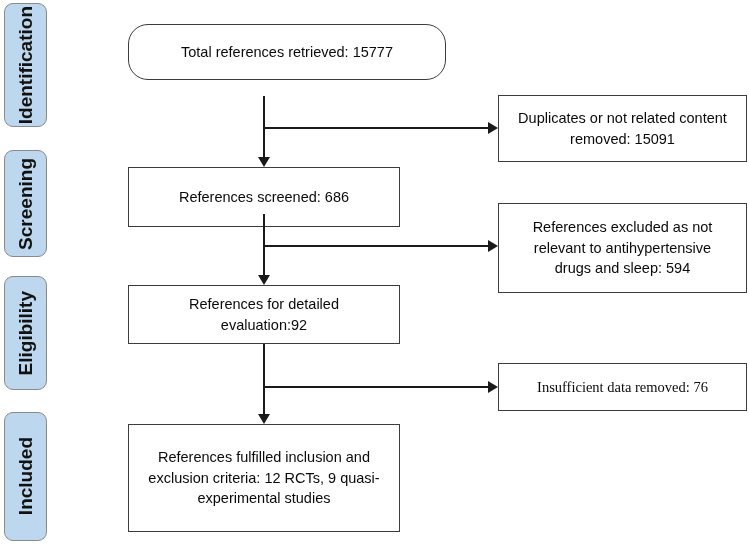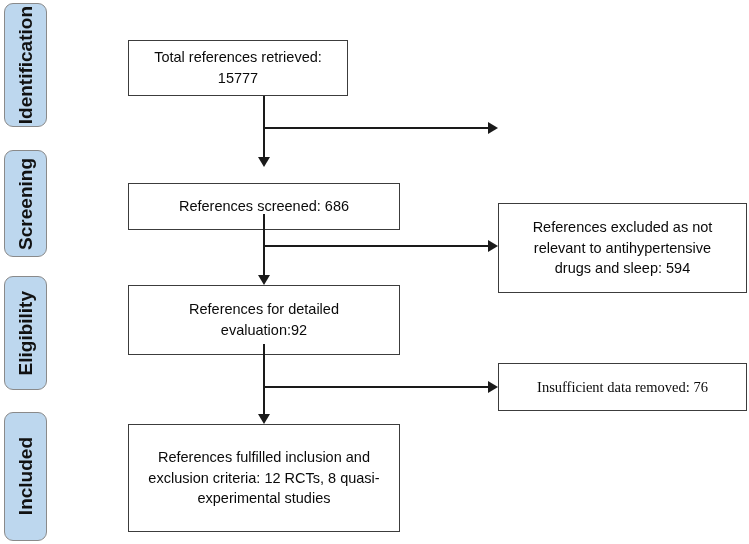--- a/index.html
+++ b/index.html
@@ -100,39 +100,43 @@
   </div>
 
   <div class="phase-box" style="left:4px; top:276px; width:43px; height:114px;">
     <span class="phase-label">Eligibility</span>
   </div>
 
   <div class="phase-box" style="left:4px; top:412px; width:43px; height:129px;">
     <span class="phase-label">Included</span>
   </div>
 
-  <div class="flow-box" style="left:128px; top:40px; width:220px; height:56px;">
+  <div class="flow-box" style="left:128px; top:24px; width:318px; height:56px;border-radius:20px;">
     <span class="flow-text">Total references retrieved: 15777</span>
   </div>
 
-  <div class="flow-box" style="left:128px; top:167px; width:272px; height:47px;margin-top:16px;">
+  <div class="flow-box" style="left:128px; top:167px; width:272px; height:60px;">
     <span class="flow-text">References screened: 686</span>
   </div>
 
-  <div class="flow-box" style="left:128px; top:285px; width:272px; height:70px;">
+  <div class="flow-box" style="left:128px; top:285px; width:272px; height:59px;">
     <span class="flow-text">References for detailed
 evaluation:92</span>
   </div>
 
   <div class="flow-box" style="left:128px; top:424px; width:272px; height:108px;">
     <span class="flow-text">References fulfilled inclusion and
-exclusion criteria: 12 RCTs, 8 quasi-
+exclusion criteria: 12 RCTs, 9 quasi-
 experimental studies</span>
   </div>
 
+  <div class="flow-box" style="left:498px; top:95px; width:249px; height:67px;">
+    <span class="flow-text">Duplicates or not related content
+removed: 15091</span>
+  </div>
 
   <div class="flow-box" style="left:498px; top:203px; width:249px; height:90px;align-items:center;">
     <span class="flow-text">References excluded as not
 relevant to antihypertensive
 drugs and sleep: 594</span>
   </div>
 
   <div class="flow-box" style="left:498px; top:363px; width:249px; height:48px;font-family:Liberation Serif, serif;">
     <span class="flow-text">Insufficient data removed: 76</span>
   </div>

